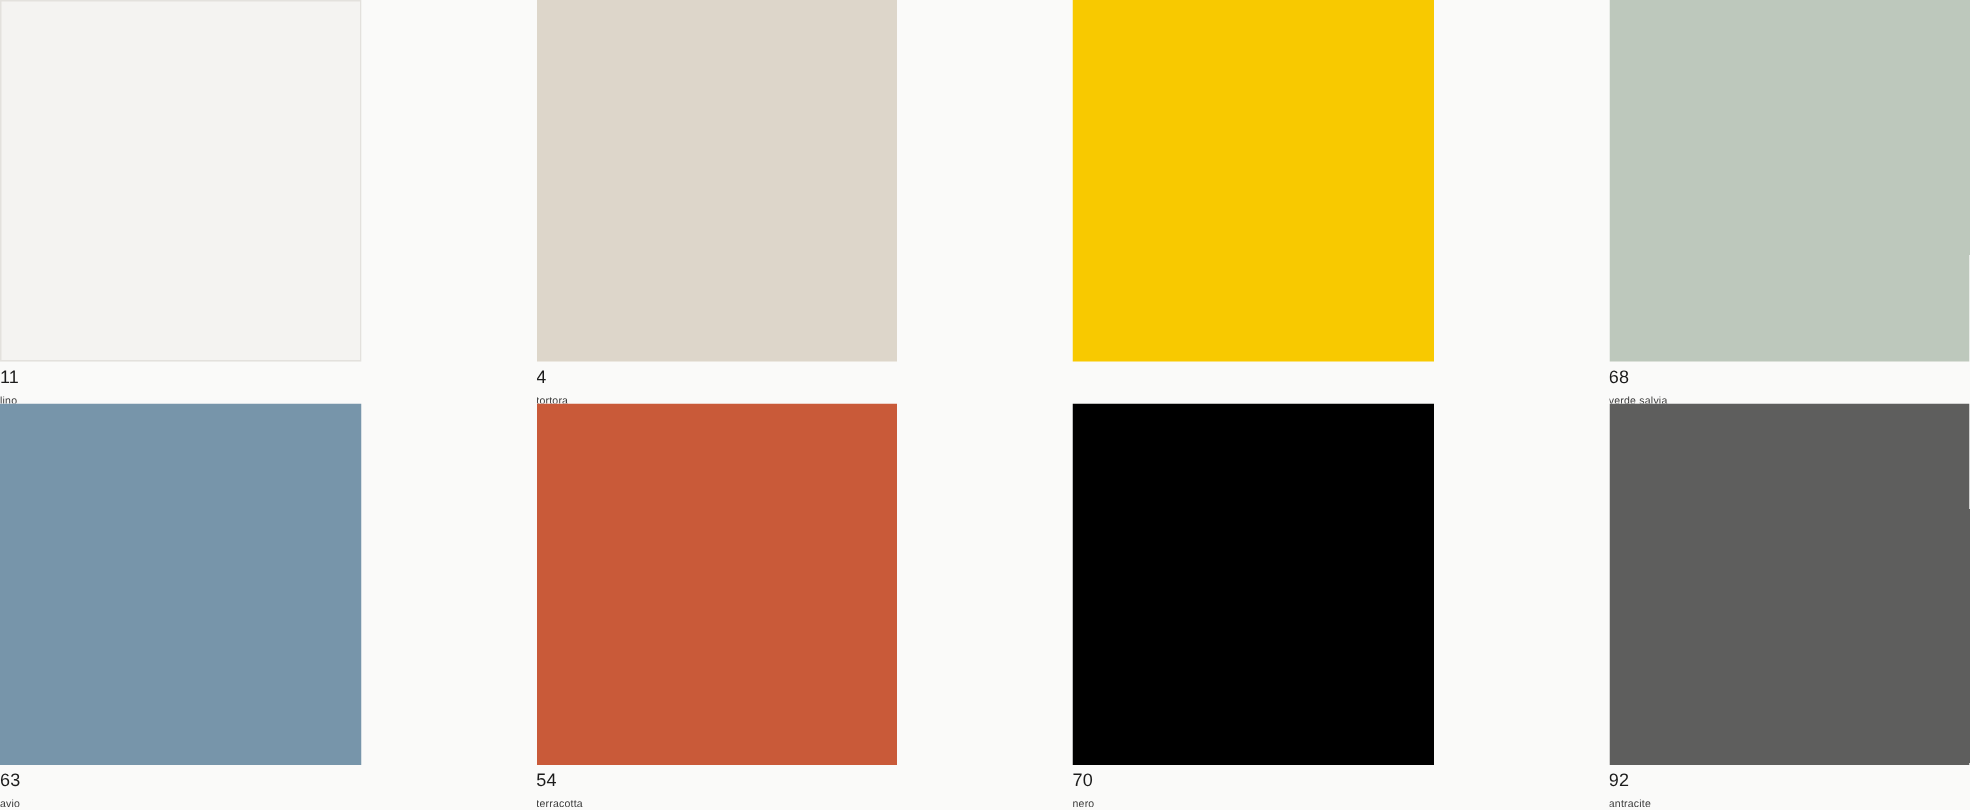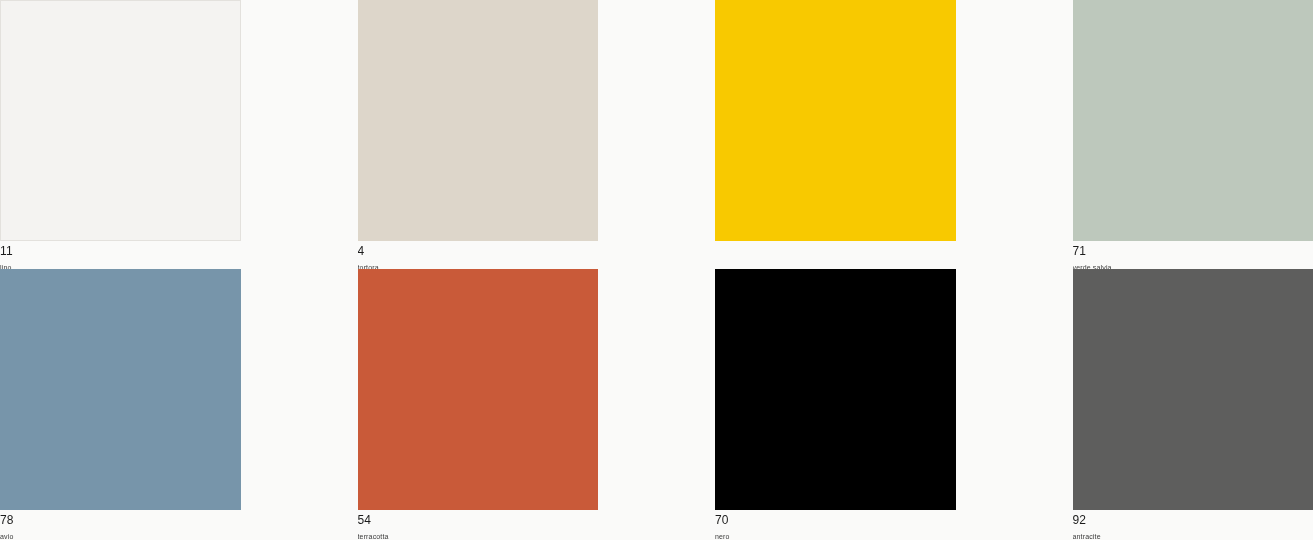--- a/index.html
+++ b/index.html
@@ -82,29 +82,29 @@
     </div>
   </div>
 
   <div class="swatch-cell">
     <div class="swatch-chip" style="background-color: rgb(248, 201, 0);"></div>
   </div>
 
   <div class="swatch-cell">
     <div class="swatch-chip" style="background-color: rgb(189, 200, 188);"></div>
     <div class="swatch-meta">
-      <div class="swatch-code">71</div>
+      <div class="swatch-code">68</div>
       <div class="swatch-name">verde salvia</div>
     </div>
   </div>
 
   <div class="swatch-cell">
     <div class="swatch-chip" style="background-color: rgb(119, 149, 170);"></div>
     <div class="swatch-meta">
-      <div class="swatch-code">78</div>
+      <div class="swatch-code">63</div>
       <div class="swatch-name">avio</div>
     </div>
   </div>
 
   <div class="swatch-cell">
     <div class="swatch-chip" style="background-color: rgb(201, 90, 57);"></div>
     <div class="swatch-meta">
       <div class="swatch-code">54</div>
       <div class="swatch-name">terracotta</div>
     </div>

